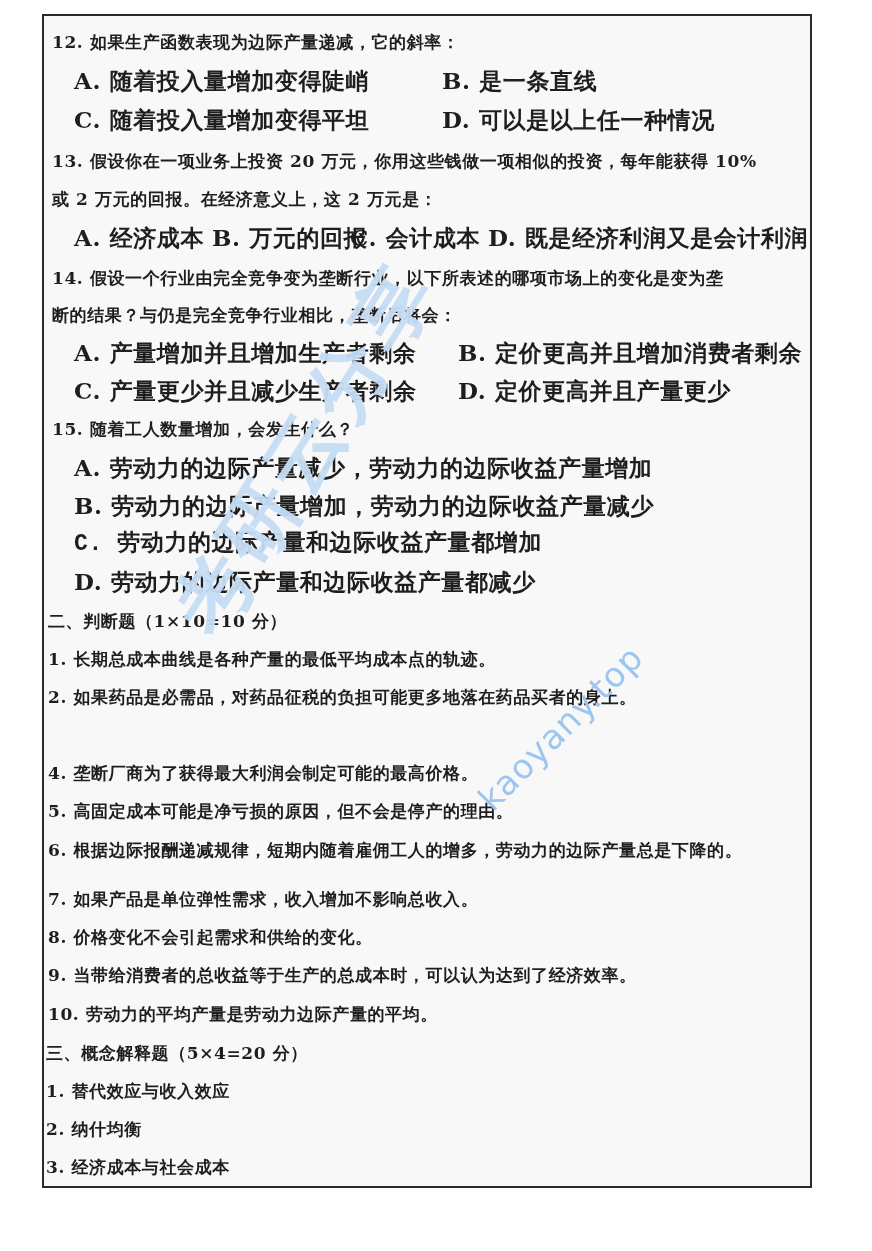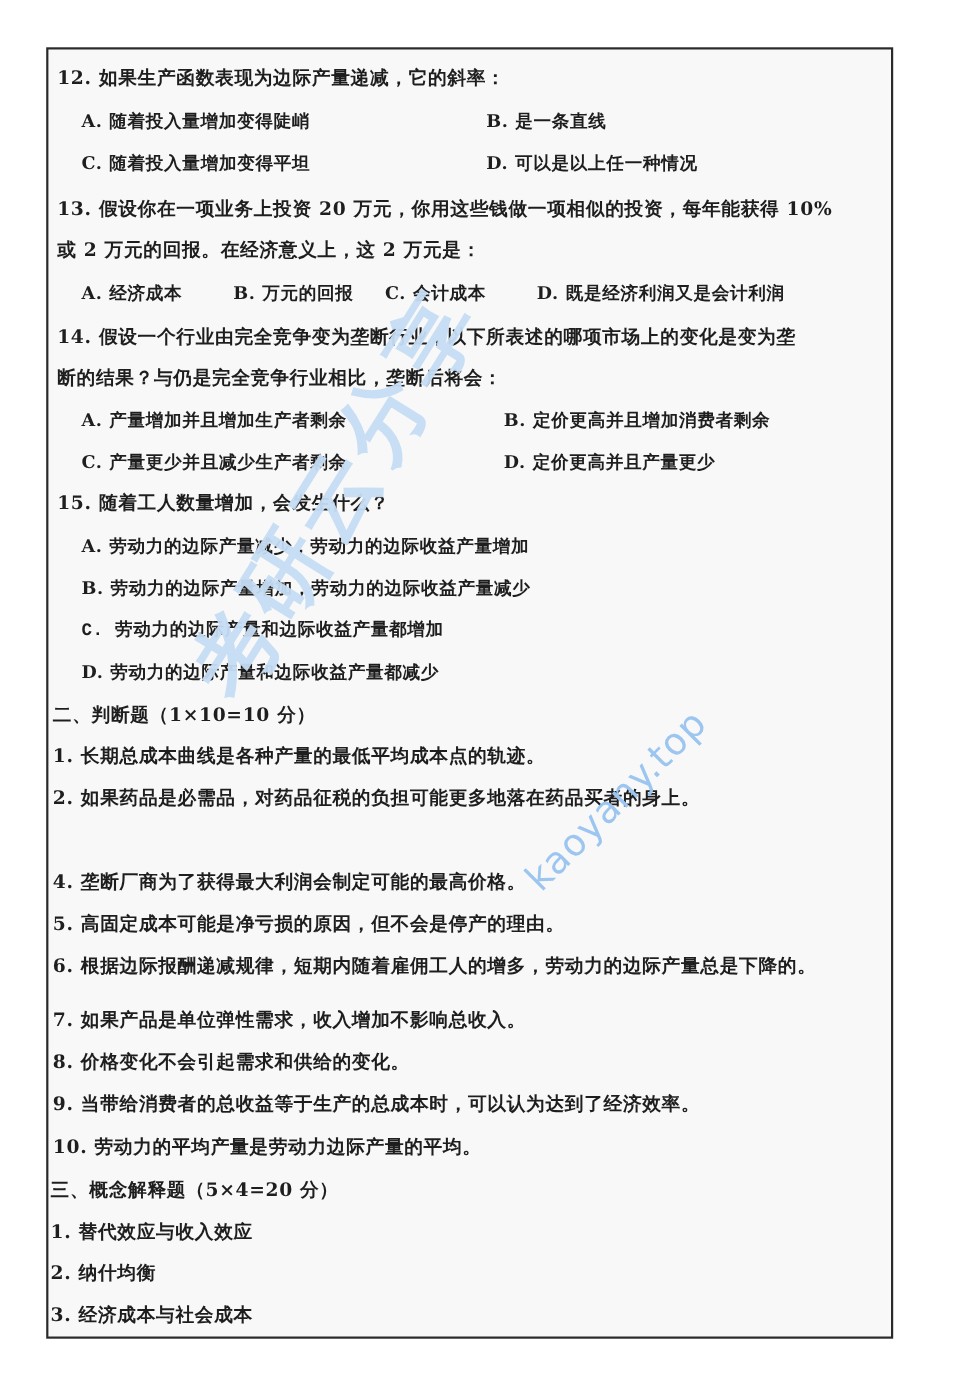--- a/index.html
+++ b/index.html
@@ -18,34 +18,33 @@
     .page {
       position: absolute;
       left: 42px;
       top: 14px;
       width: 770px;
       height: 1174px;
       background: #f8f8f8;
       border: 2px solid #2a2a2a;
       border-top-width: 2px;
       box-sizing: border-box;
-      margin-top: 29px;
     }
     .line {
       position: absolute;
       font-size: 17px;
       font-weight: 700;
       white-space: nowrap;
       letter-spacing: 0.6px;
       color: #1e1e1e;
       line-height: 22px;
     }
     .opt {
       position: absolute;
-      font-size: 16px;
+      font-size: 23px;
       font-weight: 700;
       white-space: nowrap;
       letter-spacing: 0.6px;
       color: #1e1e1e;
       line-height: 22px;
     }
     .watermark {
       position: absolute;
       pointer-events: none;
       color: #c6ddf5;

